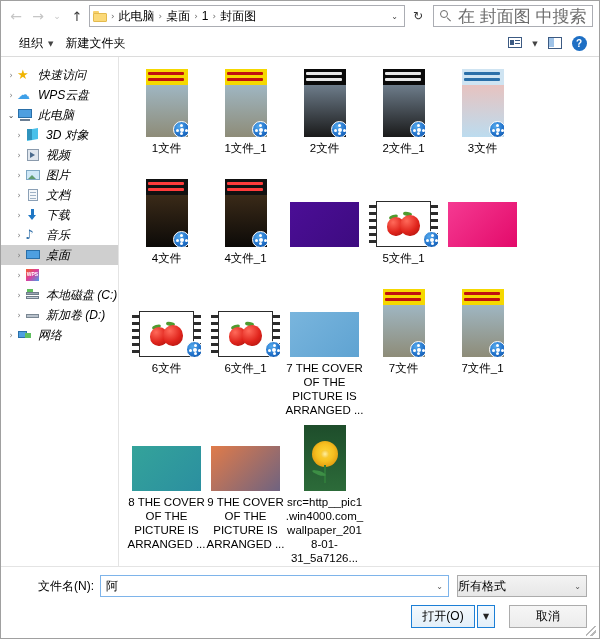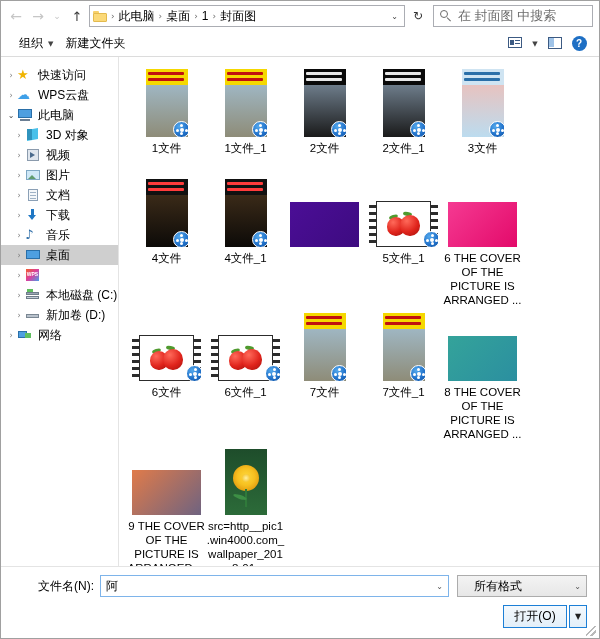--- a/index.html
+++ b/index.html
@@ -121,21 +121,21 @@
     position: relative;
   }
   .search-icon .ring {
     position:absolute; left:0; top:0; width:8px; height:8px;
     border:1.3px solid #6b6b6b; border-radius:50%;
   }
   .search-icon .stick {
     position:absolute; left:7px; top:7px; width:5px; height:1.3px;
     background:#6b6b6b; transform: rotate(45deg); transform-origin: left center;
   }
-  .search-ph { font-size: 13px; color: #6d6d6d; white-space: nowrap; }
+  .search-ph { font-size: 17px; color: #6d6d6d; white-space: nowrap; }
 
   
   .toolbar {
     height: 26px; min-height: 26px;
     display: flex; align-items: center;
     padding: 0 8px 0 12px;
     border-bottom: 1px solid #dcdcdc;
     background: #ffffff;
   }
   .tb-item {
@@ -177,21 +177,21 @@
     padding-left: 4px; white-space: nowrap; position: relative;
   }
   .nav-item.selected { background: #cfcfcf; }
   .nav-chev {
     width: 12px; flex: 0 0 12px; font-size: 8px; color: #7b7b7b;
     display: flex; align-items: center; justify-content: center;
     font-family: "DejaVu Sans", sans-serif;
   }
   .nav-chev.expanded { color: #4a4a4a; }
   .nav-ic { width: 16px; height: 16px; flex: 0 0 16px; margin-right: 5px; position: relative; }
-  .nav-label { font-size: 12px; color: #000; }
+  .nav-label { font-size: 12px; color: #000; font-style: italic; }
   .nav-item.indent1 { padding-left: 12px; }
 
   
   .ic-star { color:#f0b400; font-size:13px; line-height:16px; text-align:center; font-family:"DejaVu Sans",sans-serif; }
   .ic-cloud { color:#3fa0e8; font-size:13px; line-height:16px; text-align:center; font-family:"DejaVu Sans",sans-serif; }
   .ic-pc .scr { position:absolute; left:1px; top:2px; width:14px; height:9px; background:#4e9fe0; border:1px solid #2a6fa8; }
   .ic-pc .base { position:absolute; left:3px; top:12px; width:10px; height:2px; background:#6a7e93; }
   .ic-3d .c1 { position:absolute; left:2px; top:2px; width:11px; height:11px; background:#49c0ea; transform: skewY(-10deg); }
   .ic-3d .c2 { position:absolute; left:2px; top:2px; width:5px; height:11px; background:#2f93bd; }
   .ic-vid .bx { position:absolute; left:2px; top:2px; width:12px; height:12px; background:#dfe6ee; border:1px solid #8b9bad; }
@@ -332,21 +332,21 @@
   }
   .fn-value { flex: 1 1 auto; font-size: 12px; color: #000; }
   .fn-caret, .ft-caret {
     width: 17px; height: 20px; display: flex; align-items: center; justify-content: center;
     color: #555; font-size: 8px; font-family: "DejaVu Sans", sans-serif;
   }
   .ft-select {
     width: 130px; height: 22px; margin-left: 8px; flex: 0 0 130px;
     border: 1px solid #acacac;
     background: linear-gradient(#f3f3f3,#e7e7e7);
-    display: flex; align-items: center; padding-left: 16px;
+    display: flex; align-items: center; padding-left: 0;
   }
   .ft-value { flex: 1 1 auto; font-size: 12px; color: #000; }
 
   .row-buttons { display: flex; align-items: center; justify-content: flex-end; gap: 8px; }
   .btn-open-group { display: flex; align-items: stretch; }
   .btn-open {
     width: 64px; height: 23px;
     border: 1px solid #1c7fd6; background: linear-gradient(#f4f9fd,#e3eff9);
     display: flex; align-items: center; justify-content: center;
     font-size: 12px; color: #000;
@@ -680,21 +680,20 @@
                   <span class="d e"></span>
                 </span>
               </span>
             </span>
             <span class="file-label">5文件_1</span>
           </div>
           <div class="file-cell">
             <span class="thumb-wrap">
               <span class="thumb th-swatch" style="background:linear-gradient(135deg,#f53a92,#e30a6a)"></span>
             </span>
-            <span class="file-label">6 THE COVER OF THE PICTURE IS ARRANGED ...</span>
           </div>
           <div class="file-cell">
             <span class="thumb-wrap">
               <span class="thumb th-film">
                 <span class="perf l"></span>
                 <span class="perf r"></span>
                 <span class="inner">
                   <span class="berry">
                     <span class="lf1"></span>
                     <span class="lf2"></span>
@@ -729,20 +728,26 @@
                 <span class="badge">
                   <span class="d c"></span>
                   <span class="d n"></span>
                   <span class="d s"></span>
                   <span class="d w"></span>
                   <span class="d e"></span>
                 </span>
               </span>
             </span>
             <span class="file-label">6文件_1</span>
+          </div>
+          <div class="file-cell">
+            <span class="thumb-wrap">
+              <span class="thumb th-swatch" style="background:linear-gradient(135deg,#79b5dd,#5fa3d2)"></span>
+            </span>
+            <span class="file-label">7 THE COVER OF THE PICTURE IS ARRANGED ...</span>
           </div>
           <div class="file-cell">
             <span class="thumb-wrap">
               <span class="thumb th-portrait" style="background:#f5d800">
                 <span class="band" style="background:#f5d800">
                   <span class="ln" style="top:3px;width:36px;background:#c01010"></span>
                   <span class="ln" style="top:9px;width:36px;background:#c01010"></span>
                 </span>
                 <span class="photo" style="background:linear-gradient(#9fb6c2,#8e8c78)"></span>
                 <span class="badge">
@@ -812,17 +817,18 @@
       <div class="ft-select">
         <span class="ft-value">所有格式</span>
         <span class="ft-caret">⌄</span>
       </div>
     </div>
     <div class="row-buttons">
       <div class="btn-open-group">
         <div class="btn-open">打开(O)</div>
         <div class="btn-open-arrow">▼</div>
       </div>
+      <div class="btn-cancel">取消</div>
     </div>
   </div>
 
   <div class="grip"></div>
 </div>
 
 </body></html>

